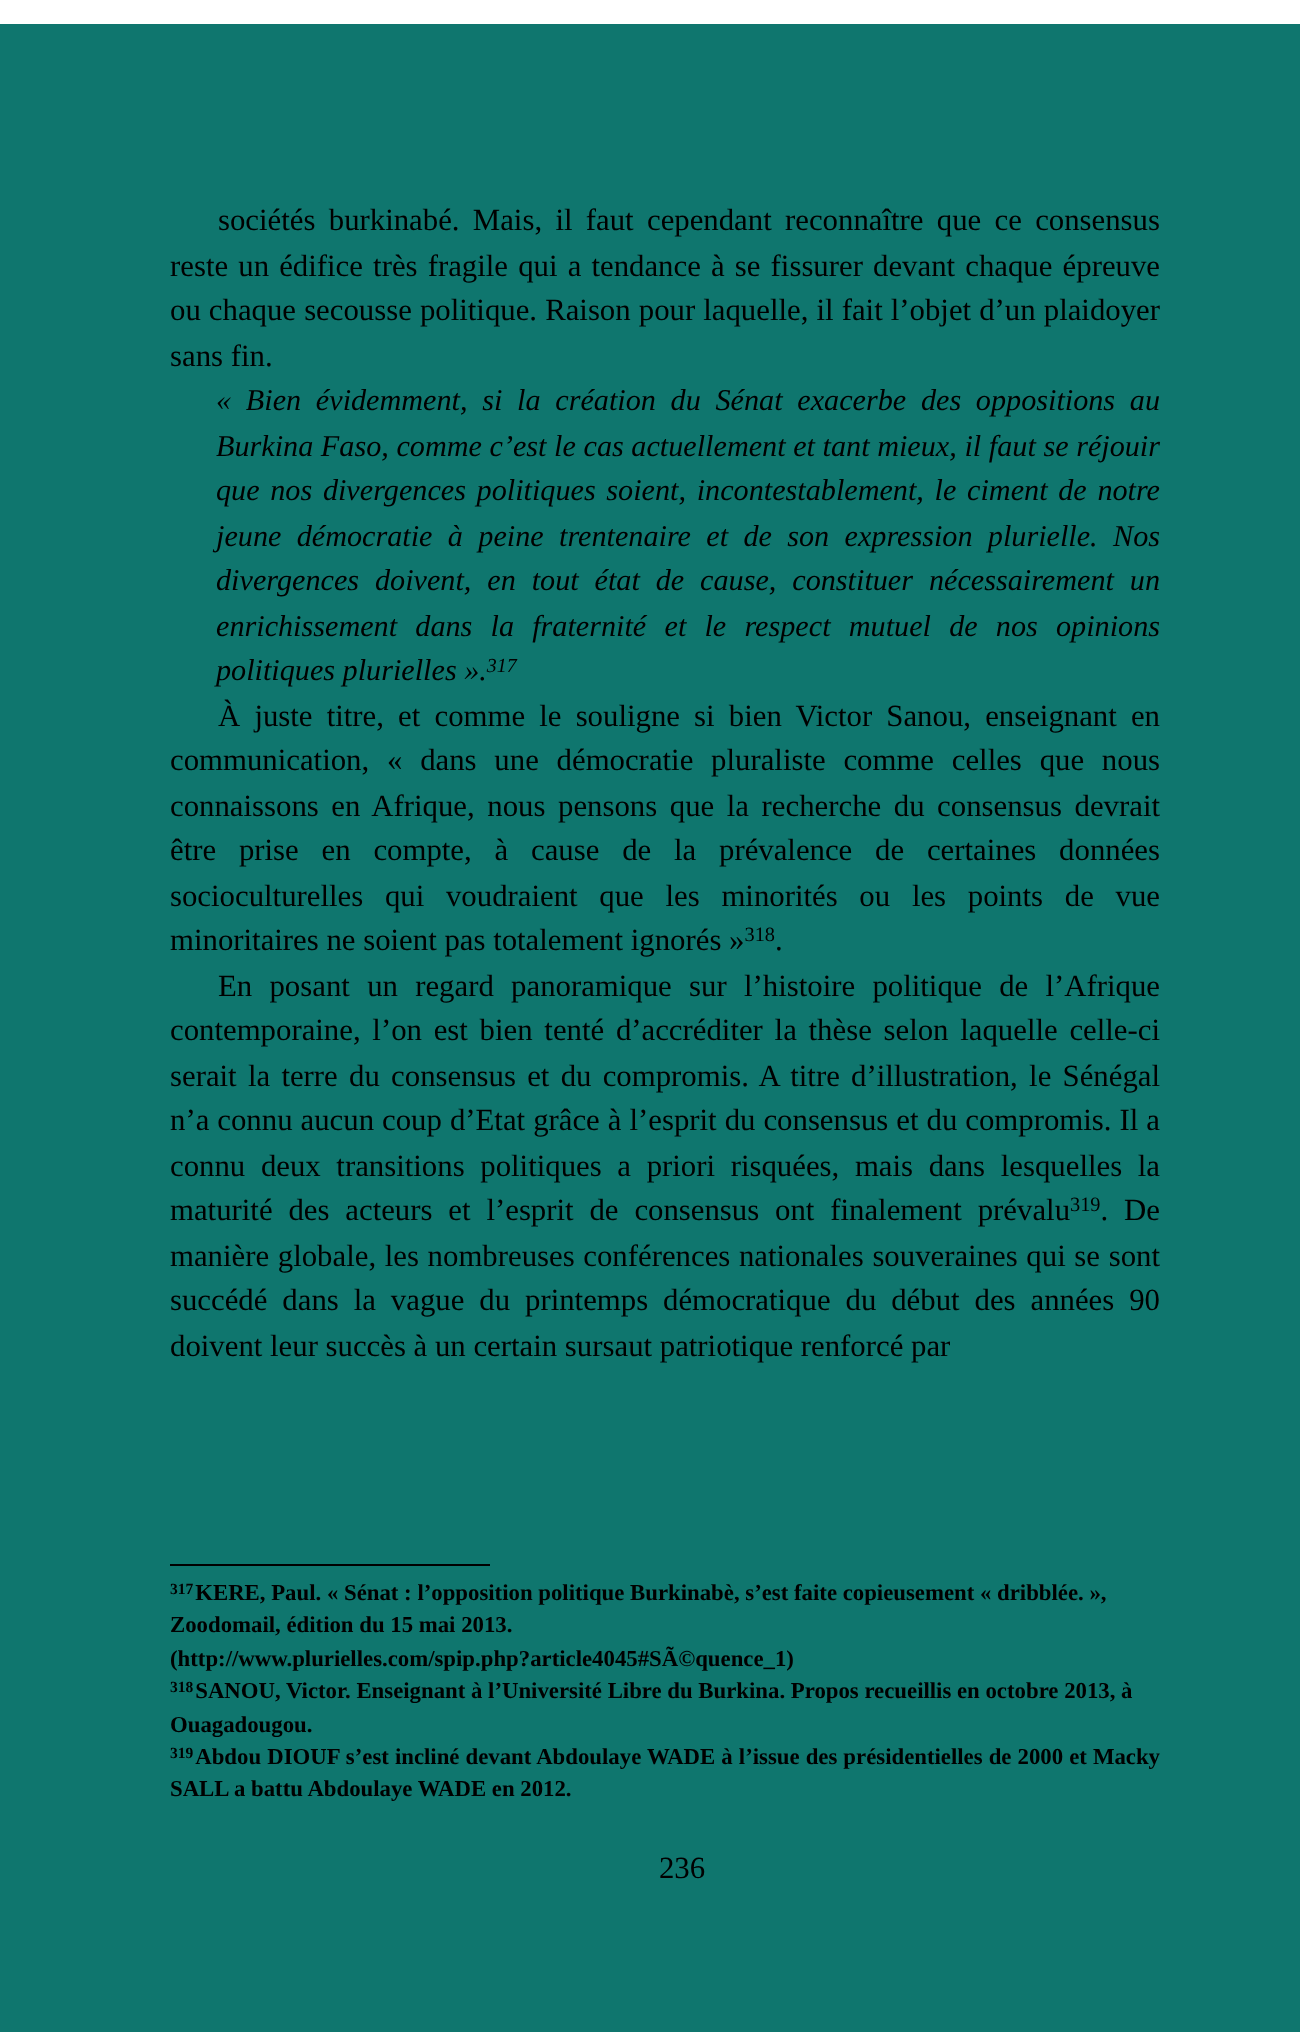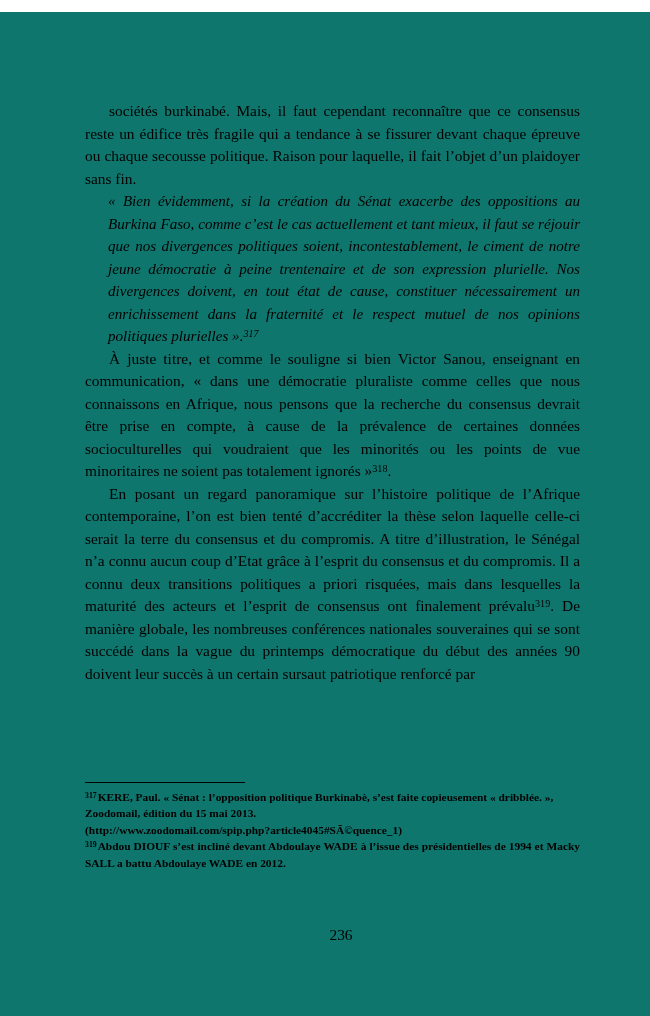--- a/index.html
+++ b/index.html
@@ -114,22 +114,23 @@
     <p class="body-par"><span>En posant un regard panoramique sur l’histoire politique de l’Afrique contemporaine, l’on est bien tenté d’accréditer la thèse selon laquelle celle-ci serait la terre du consensus et du compromis. A titre d’illustration, le Sénégal n’a connu aucun coup d’Etat grâce à l’esprit du consensus et du compromis. Il a connu deux transitions politiques a priori risquées, mais dans lesquelles la maturité des acteurs et l’esprit de consensus ont finalement prévalu</span><sup class="fn-ref">319</sup><span>. De manière globale, les nombreuses conférences nationales souveraines qui se sont succédé dans la vague du printemps démocratique du début des années 90 doivent leur succès à un certain sursaut patriotique renforcé par</span></p>
 
   </div>
 
   <div class="footnote-area">
 
     <div class="fn-rule"></div>
 
     <p class="footnote"><sup>317</sup><span>KERE, Paul. « Sénat : l’opposition politique Burkinabè, s’est faite copieusement « dribblée. », Zoodomail, édition du 15 mai 2013.</span></p>
 
-    <p class="footnote"><span>(http://www.zoodomail.com/spip.php?article4045#SÃ©quence_1)</span></p>
+    <p class="footnote"><span>(http://www.plurielles.com/spip.php?article4045#SÃ©quence_1)</span></p>
 
+    <p class="footnote"><sup>318</sup><span>SANOU, Victor. Enseignant à l’Université Libre du Burkina. Propos recueillis en octobre 2013, à Ouagadougou.</span></p>
 
-    <p class="footnote justified"><sup>319</sup><span>Abdou DIOUF s’est incliné devant Abdoulaye WADE à l’issue des présidentielles de 1994 et Macky SALL a battu Abdoulaye WADE en 2012.</span></p>
+    <p class="footnote justified"><sup>319</sup><span>Abdou DIOUF s’est incliné devant Abdoulaye WADE à l’issue des présidentielles de 2000 et Macky SALL a battu Abdoulaye WADE en 2012.</span></p>
 
   </div>
 
   <div class="page-number">236</div>
 
 </div>
 
 </body></html>

